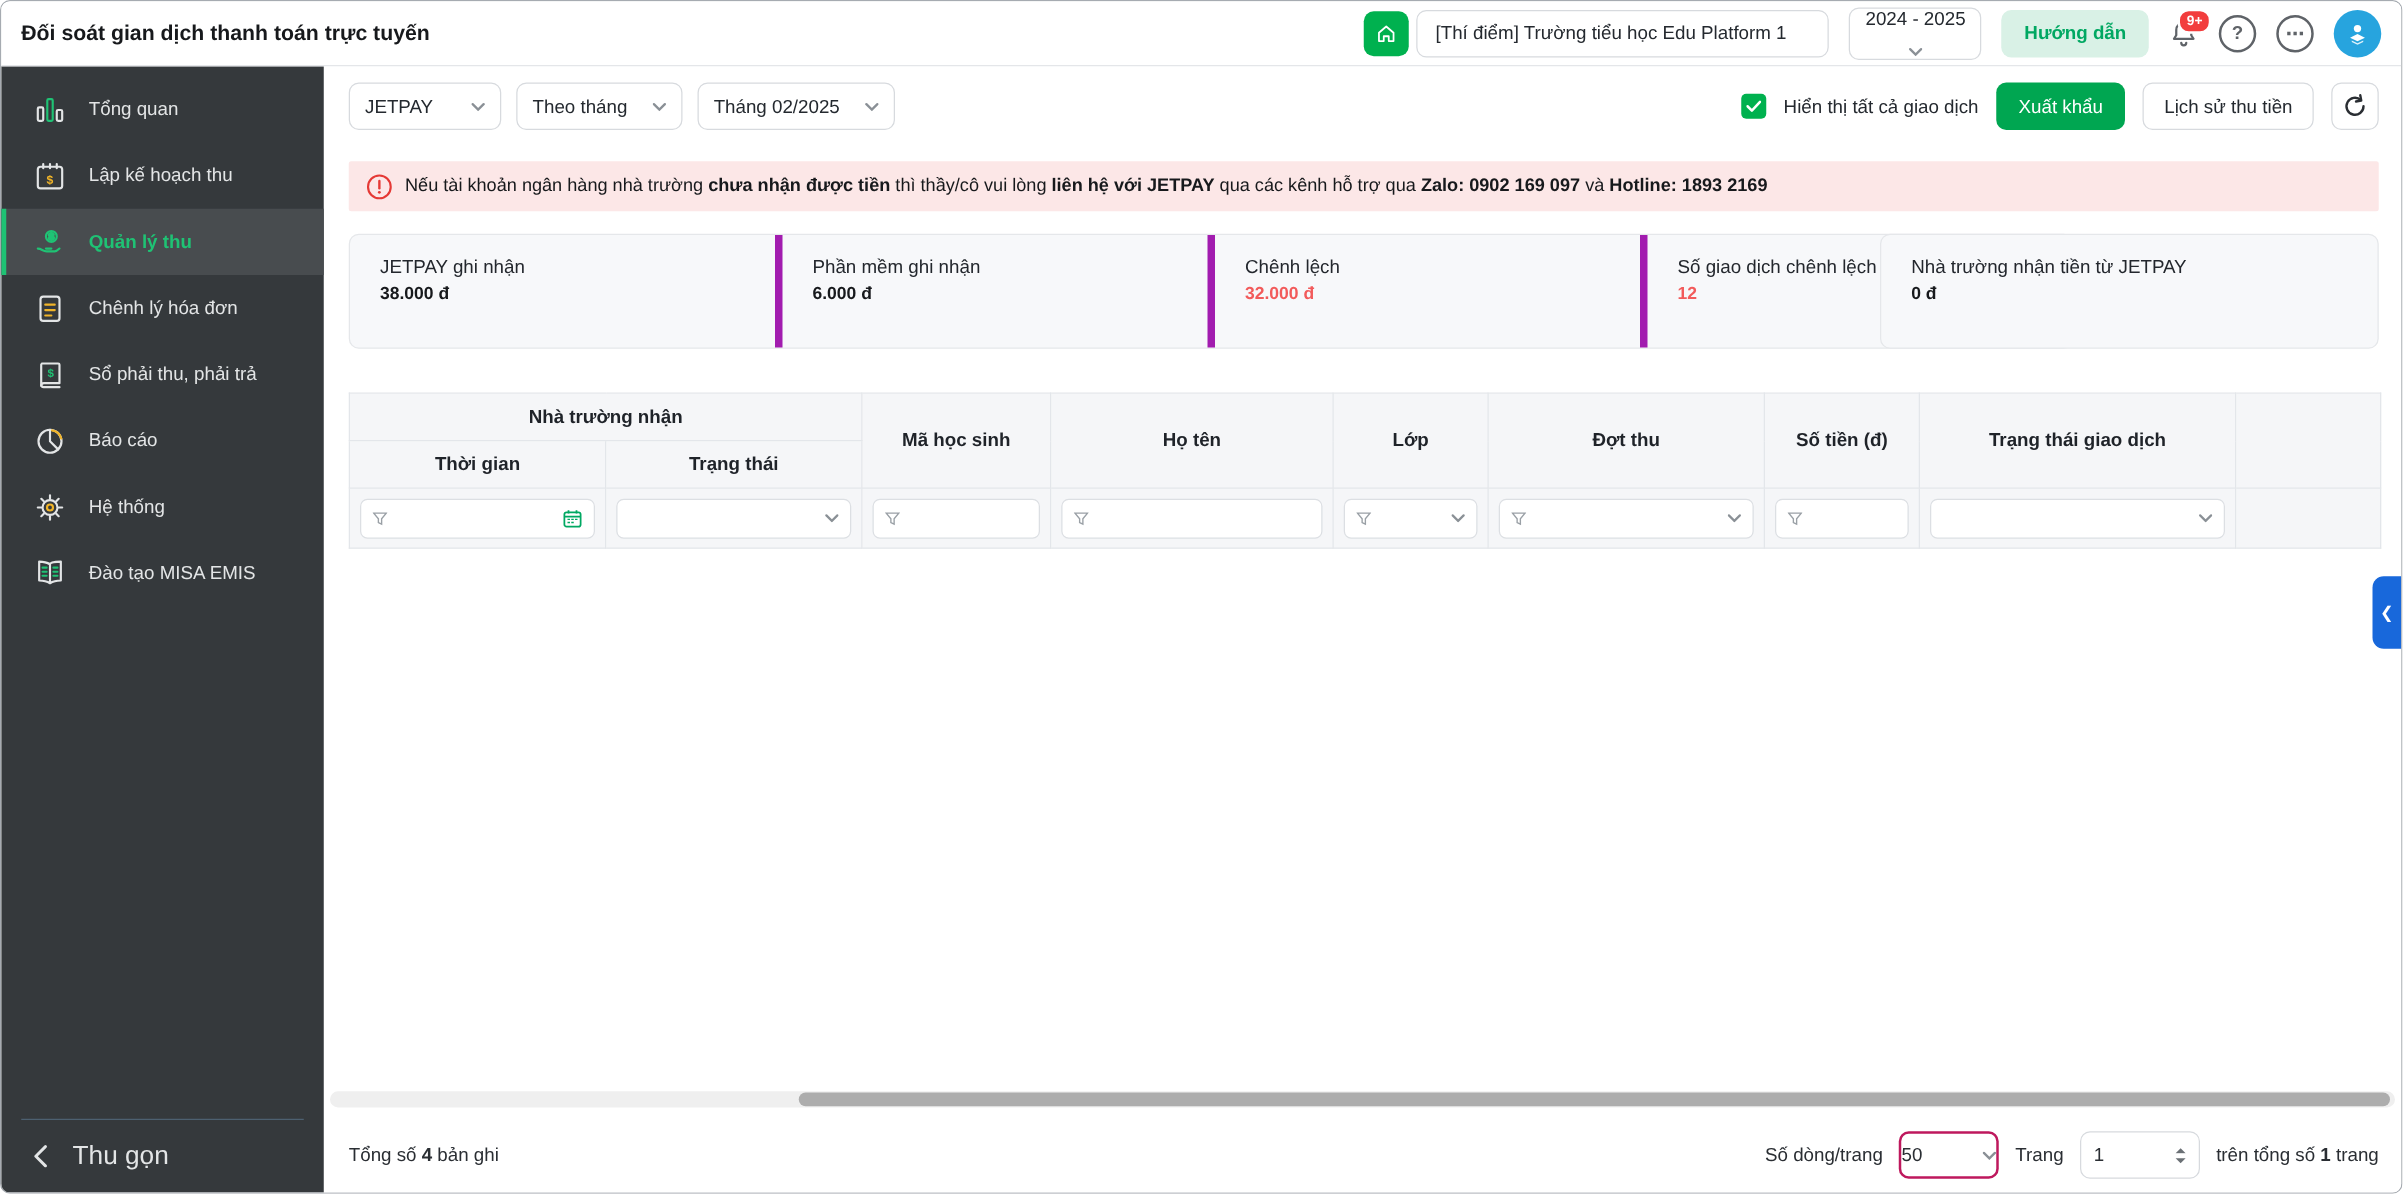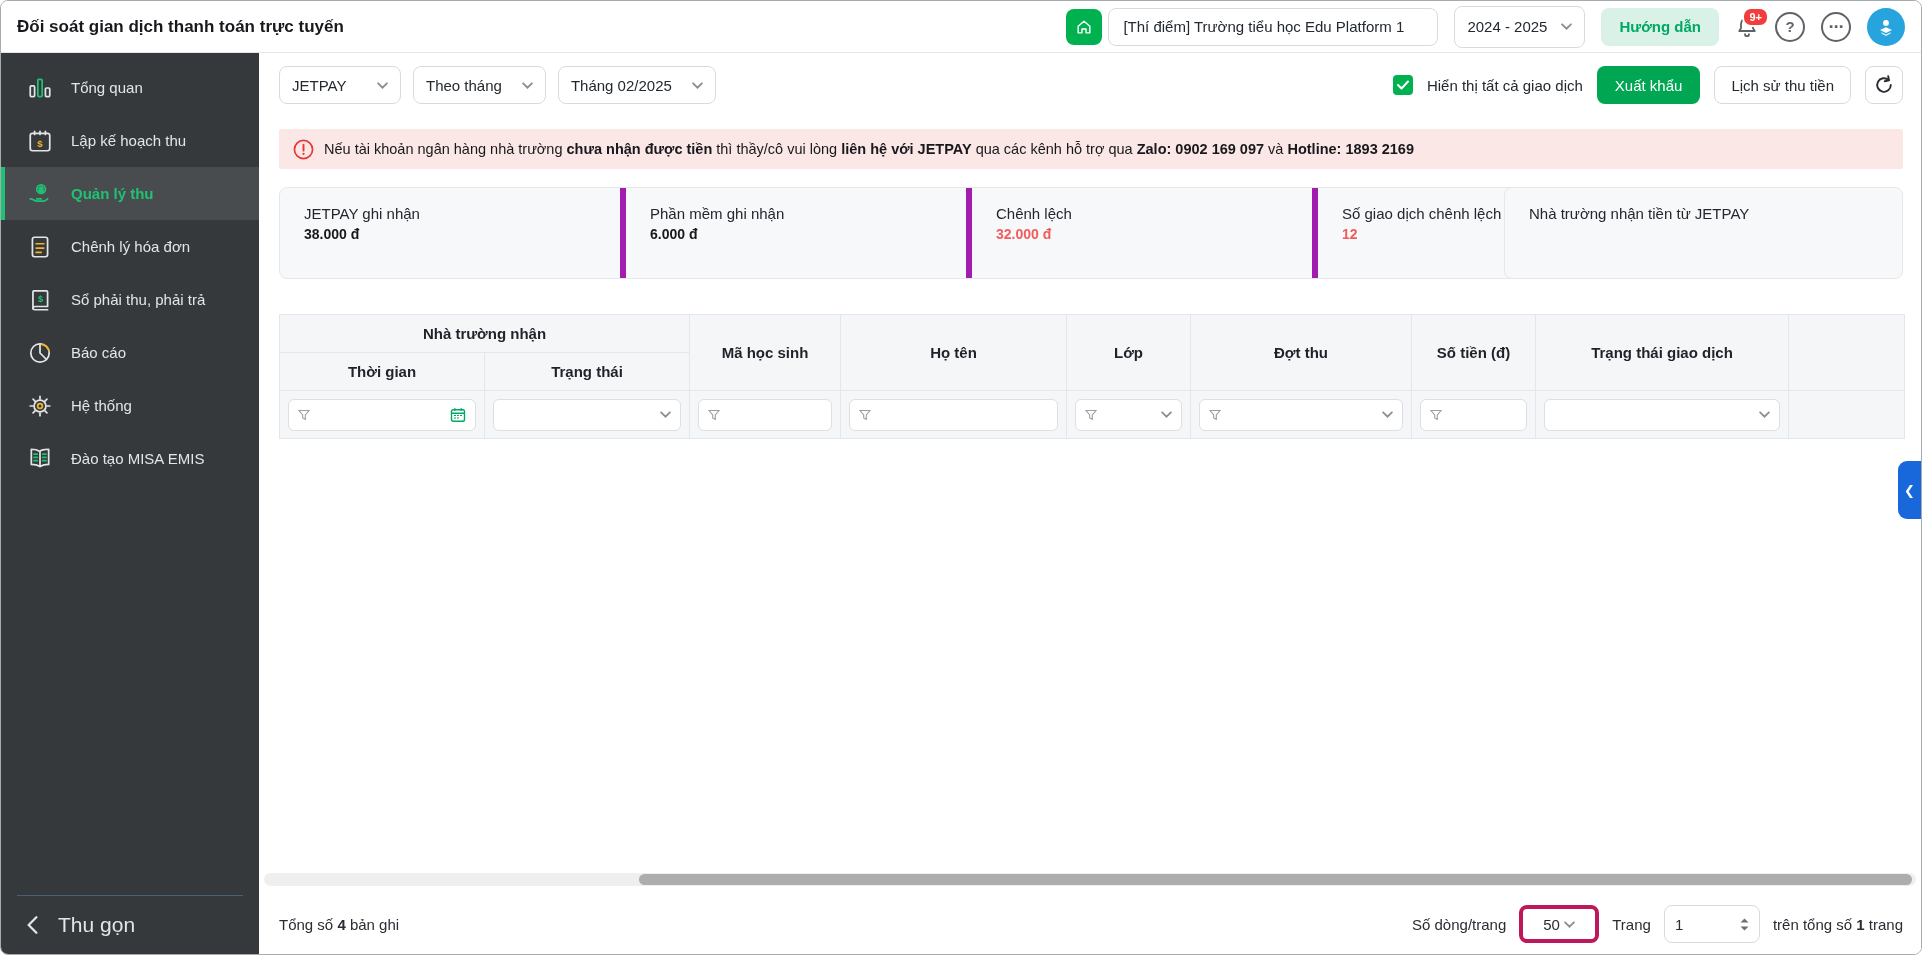--- a/index.html
+++ b/index.html
@@ -11,21 +11,21 @@
   .brand { display:flex; align-items:center; gap:13px; width:262px; flex:0 0 auto; }
   .grid-dots { display:flex; flex-wrap:wrap; width:22px; height:22px; gap:3px; cursor:pointer; }
   .grid-dots i { width:4.5px; height:4.5px; border-radius:50%; background:#5f6368; }
   .app-logo { width:38px; height:38px; border-radius:11px; background:linear-gradient(135deg,#ff9345,#f4622e); display:flex; align-items:center; justify-content:center; }
   .app-name { font-size:20px; font-weight:bold; color:#17191c; white-space:nowrap; }
   .page-title { font-size:17px; font-weight:bold; color:#17191c; white-space:nowrap; }
   .hdr-right { margin-left:auto; display:flex; align-items:center; gap:16px; }
   .school-select { display:flex; align-items:center; cursor:pointer; }
   .school-icon { width:36px; height:36px; border-radius:8px; background:#00b14f; display:flex; align-items:center; justify-content:center; margin-right:6px; }
   .school-box { height:38px; min-width:330px; border:1px solid #d7dade; border-radius:8px; display:flex; align-items:center; padding:0 14px; font-size:15px; color:#24292f; }
-  .year-select { height:42px; border:1px solid #d7dade; border-radius:8px; display:flex; align-items:center; gap:14px; padding:0 12px; font-size:15px; color:#24292f; cursor:pointer; }
+  .year-select { height:42px; border:1px solid #d7dade; border-radius:8px; display:flex; align-items:center; gap:14px; padding:0 12px; font-size:15px; color:#24292f; cursor:pointer;flex-direction:column; }
   .guide-btn { height:38px; border:none; border-radius:8px; background:#d9f1e6; color:#00a862; font-size:15px; font-weight:bold; padding:0 18px; cursor:pointer; font-family:inherit; }
   .bell-wrap { position:relative; cursor:pointer; display:flex; }
   .badge { position:absolute; top:-8px; right:-10px; background:#f23d3d; color:#fff; font-size:11px; font-weight:bold; border-radius:9px; padding:2px 5px; border:2px solid #fff; }
   .round-icon { width:30px; height:30px; border-radius:50%; border:2px solid #5f6368; color:#5f6368; display:flex; align-items:center; justify-content:center; font-size:15px; font-weight:bold; cursor:pointer; }
   .avatar { width:38px; height:38px; border-radius:50%; background:#27a4de; display:flex; align-items:center; justify-content:center; cursor:pointer; }
 
   
   .sidebar { position:absolute; top:52px; left:0; bottom:0; width:258px; background:#35393c; display:flex; flex-direction:column; padding-top:8px; z-index:10; }
   .side-item { height:53px; display:flex; align-items:center; gap:18px; padding-left:22px; color:#e3e5e6; font-size:15px; cursor:pointer; border-left:4px solid transparent; }
   .side-item .sic { width:26px; height:26px; flex:0 0 auto; }
@@ -74,21 +74,21 @@
   .fwidget input { border:none; outline:none; flex:1; min-width:0; font-size:14px; font-family:inherit; background:transparent; }
   .fright { margin-left:auto; display:flex; }
 
   .side-tab { position:absolute; right:0; top:408px; width:23px; height:58px; background:#1868db; border-radius:9px 0 0 9px; color:#fff; display:flex; align-items:center; justify-content:center; font-size:13px; font-weight:bold; cursor:pointer; z-index:15; }
 
   .hscroll { position:absolute; left:5px; right:5px; top:820px; height:13px; background:#efefef; border-radius:7px; }
   .hthumb { position:absolute; left:375px; right:4px; top:1px; bottom:1px; background:#adadad; border-radius:7px; cursor:pointer; }
 
   .table-footer { position:absolute; left:20px; right:18px; top:848px; height:46px; display:flex; align-items:center; font-size:15px; color:#2a2e33; }
   .tf-right { margin-left:auto; display:flex; align-items:center; gap:13px; }
-  .pg-select { width:80px; height:38px; border:4px solid #be185d; border-radius:8px; display:flex; align-items:center; padding:0 20px; font-size:15px; cursor:pointer; background:#fff; }
+  .pg-select { width:80px; height:38px; border:2px solid #be185d; border-radius:8px; display:flex; align-items:center; padding:0 0; font-size:15px; cursor:pointer; background:#fff; }
   .pg-select svg { margin-left:auto; }
   .pg-input { width:96px; height:38px; border:1px solid #d7dade; border-radius:8px; display:flex; align-items:center; padding:0 10px; font-size:15px; background:#fff; }
   .spinner { margin-left:auto; display:flex; flex-direction:column; gap:3px; cursor:pointer; }
   b { font-weight:bold; }
 </style>
 </head>
 <body>
 
 <div class="window">
 
@@ -268,20 +268,21 @@
           <div class="stat-label">Chênh lệch</div>
           <div class="stat-value red">32.000 đ</div>
         </div>
         <div class="stat">
           <div class="stat-label">Số giao dịch chênh lệch</div>
           <div class="stat-value red">12</div>
         </div>
       </div>
       <div class="card card-side">
         <div class="stat-label">Nhà trường nhận tiền từ JETPAY</div>
+        <div class="stat-value">0 đ</div>
       </div>
     </div>
 
     <div class="table-wrap">
       <table>
         <colgroup>
           <col style="width:205px">
             <col style="width:205px">
             <col style="width:151px">
             <col style="width:226px">

